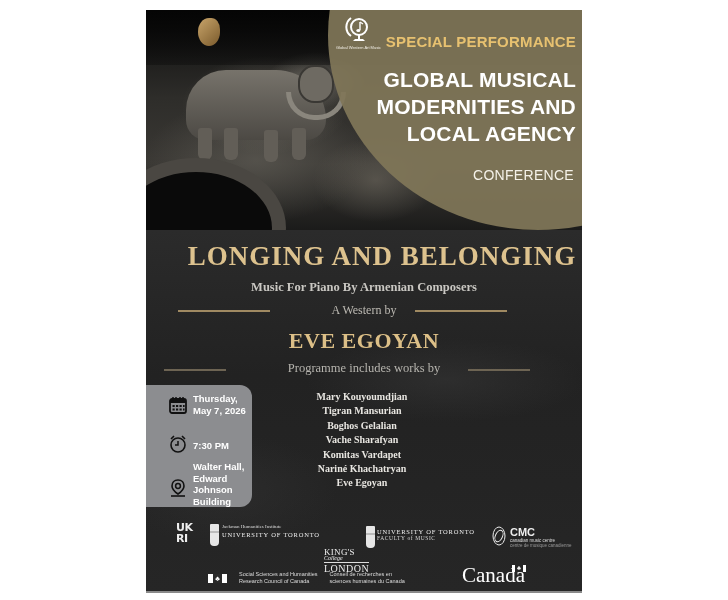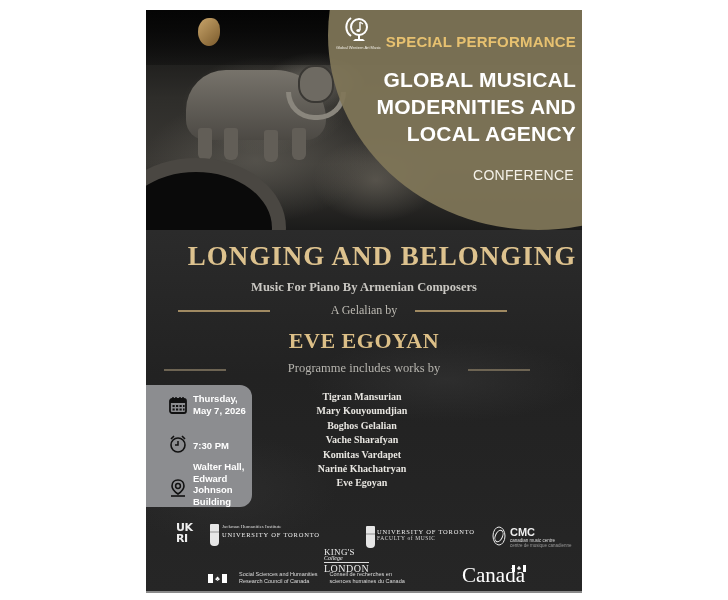--- a/index.html
+++ b/index.html
@@ -183,31 +183,31 @@
     <div class="conf-sub">CONFERENCE</div>
   </div>
 
   <div class="body-bg"></div>
 
   <div class="main-title serif">LONGING AND BELONGING</div>
   <div class="subtitle serif">Music For Piano By Armenian Composers</div>
 
   <div class="rule" style="left:32px;top:300px;width:92px;"></div>
   <div class="rule" style="left:269px;top:300px;width:92px;"></div>
-  <div class="recital serif">A Gelalian by</div>
+  <div class="recital serif">A Western by</div>
 
   <div class="artist serif">EVE EGOYAN</div>
 
   <div class="rule" style="left:18px;top:359px;width:62px;background:#6d6453;"></div>
   <div class="rule" style="left:322px;top:359px;width:62px;background:#6d6453;"></div>
   <div class="programme serif">Programme includes works by</div>
 
   <ul class="composers serif">
+    <li>Mary Kouyoumdjian</li>
     <li>Tigran Mansurian</li>
-    <li>Mary Kouyoumdjian</li>
     <li>Boghos Gelalian</li>
     <li>Vache Sharafyan</li>
     <li>Komitas Vardapet</li>
     <li>Nariné Khachatryan</li>
     <li>Eve Egoyan</li>
   </ul>
 
   <div class="info-card">
     <div class="info-row" style="top:8px;">
       <svg class="ico" viewBox="0 0 20 20">

